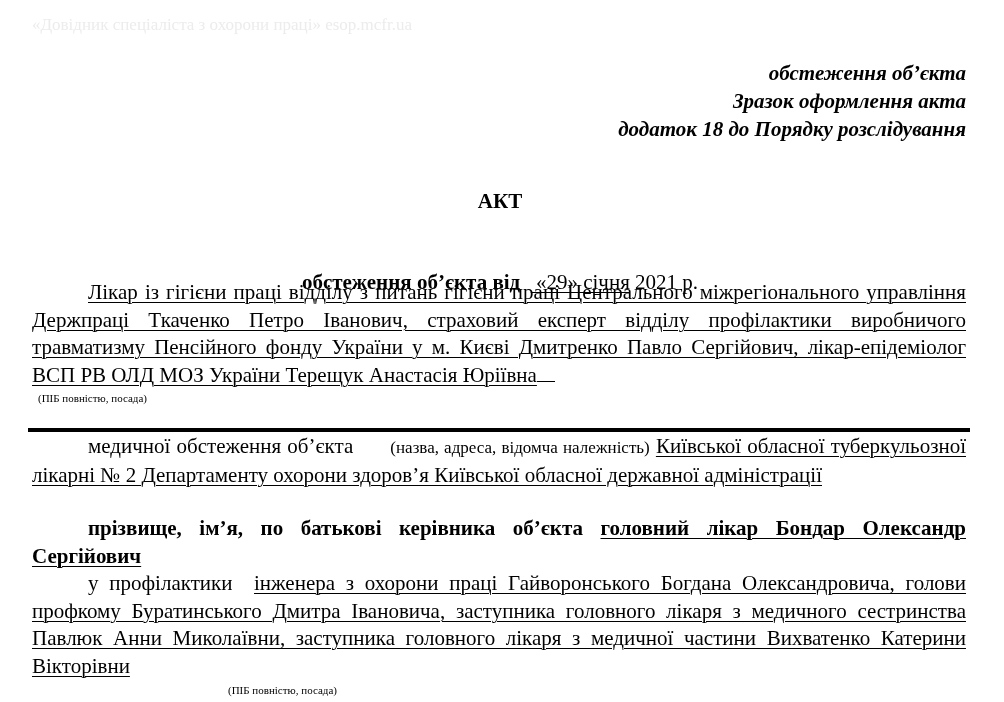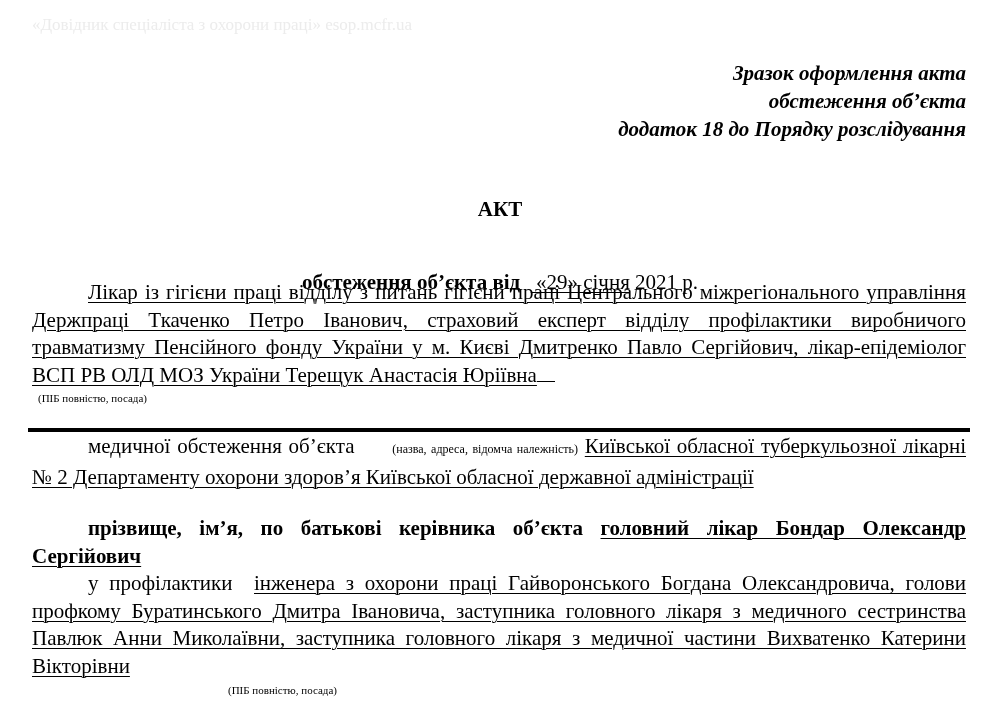--- a/index.html
+++ b/index.html
@@ -30,21 +30,21 @@
       text-align: right;
       font-weight: bold;
       font-style: italic;
       font-size: 21px;
       line-height: 28px;
     }
     .act-title {
       position: absolute;
       left: 0;
       width: 1000px;
-      top: 195px;
+      top: 187px;
       text-align: center;
       font-weight: bold;
       font-size: 21px;
       line-height: 28px;
     }
     .act-subtitle {
       position: absolute;
       left: 0;
       width: 1000px;
       top: 225px;
@@ -64,21 +64,21 @@
       font-size: 21px;
       line-height: 27.5px;
       text-align: justify;
     }
     .indent { display: inline-block; width: 56px; }
     .small {
       font-size: 11px;
       line-height: 14px;
     }
     .hint {
-      font-size: 12px;
+      font-size: 17px;
       margin-left: 31px;
     }
     .p1 { top: 279px; }
     .hint1 {
       position: absolute;
       left: 38px;
       top: 391px;
     }
     .rule {
       position: absolute;
@@ -97,22 +97,22 @@
       top: 683px;
     }
     .tail-gap { display: inline-block; width: 18px; border-bottom: 1px solid #000; height: 1px; }
   </style>
 </head>
 <body>
 
 <div class="watermark">«Довідник спеціаліста з охорони праці» esop.mcfr.ua</div>
 
 <div class="sample-caption">
+  <div>обстеження об’єкта</div>
   <div>Зразок оформлення акта</div>
-  <div>обстеження об’єкта</div>
   <div>додаток 18 до Порядку розслідування</div>
 </div>
 
 <div class="act-title">АКТ</div>
 <div class="act-subtitle">
   <span class="bold">обстеження об’єкта від</span>
   <span>&nbsp;</span><span class="u"><span>&nbsp;</span><span>«29» січня</span></span>
   <span>2021 р.</span>
 </div>
 

